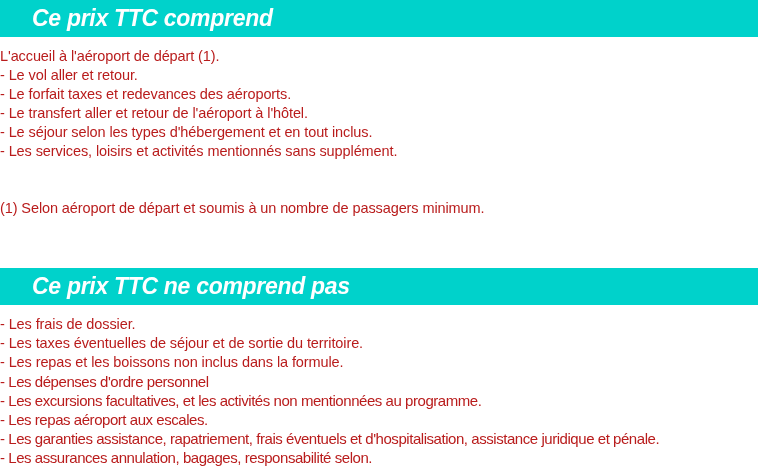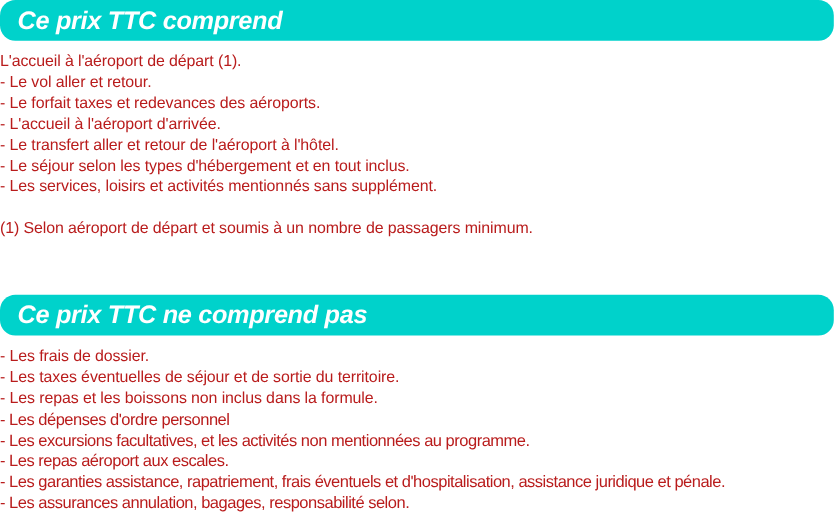--- a/index.html
+++ b/index.html
@@ -13,24 +13,23 @@
       overflow: hidden;
       position: relative;
       font-family: "Liberation Sans", "DejaVu Sans", sans-serif;
       color: #444444;
     }
     .section-header {
       background: #00d2cb;
       height: 37px;
       width: 758px;
       box-sizing: border-box;
-      padding-left: 16px;
+      padding-left: 32px;
       display: flex;
       align-items: center;
-      border-radius: 14px;
     }
     .section-header h2 {
       margin: 0;
       font-family: "Liberation Sans", "DejaVu Sans", sans-serif;
       font-style: italic;
       font-weight: bold;
       font-size: 23px;
       color: #ffffff;
       letter-spacing: -0.3px;
       line-height: 37px;
@@ -61,21 +60,20 @@
 <body>
 
 <div id="included-header" class="section-header">
   <h2>Ce prix TTC comprend</h2>
 </div>
 
 <div id="included-body" class="section-body">
   <div class="line">L'accueil à l'aéroport de départ (1).</div>
   <div class="line">- Le vol aller et retour.</div>
   <div class="line">- Le forfait taxes et redevances des aéroports.</div>
-  <div class="line">- L'accueil à l'aéroport d'arrivée.</div>
   <div class="line">- Le transfert aller et retour de l'aéroport à l'hôtel.</div>
   <div class="line">- Le séjour selon les types d'hébergement et en tout inclus.</div>
   <div class="line">- Les services, loisirs et activités mentionnés sans supplément.</div>
 </div>
 
 <div id="footnote" class="line">(1) Selon aéroport de départ et soumis à un nombre de passagers minimum.</div>
 
 <div id="excluded-header" class="section-header">
   <h2>Ce prix TTC ne comprend pas</h2>
 </div>

